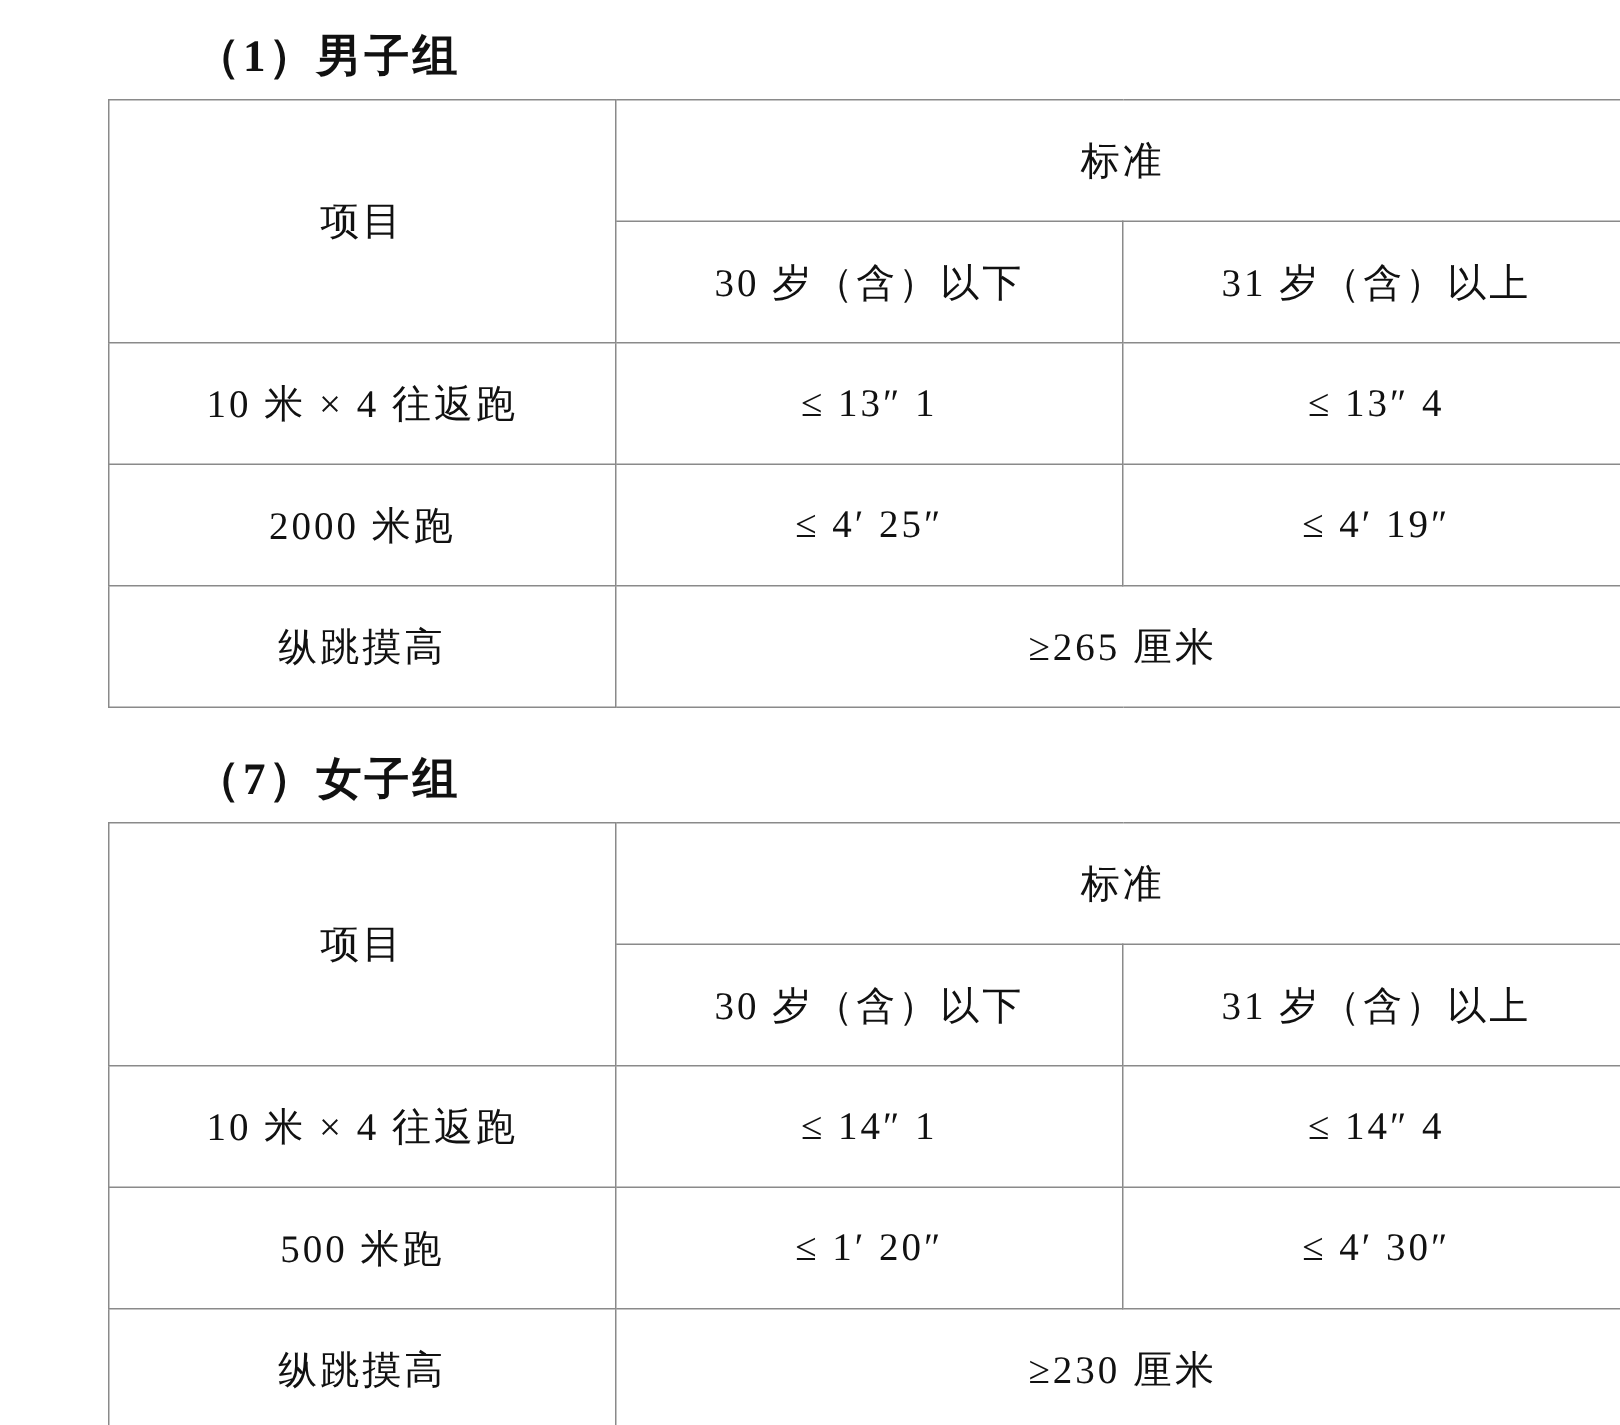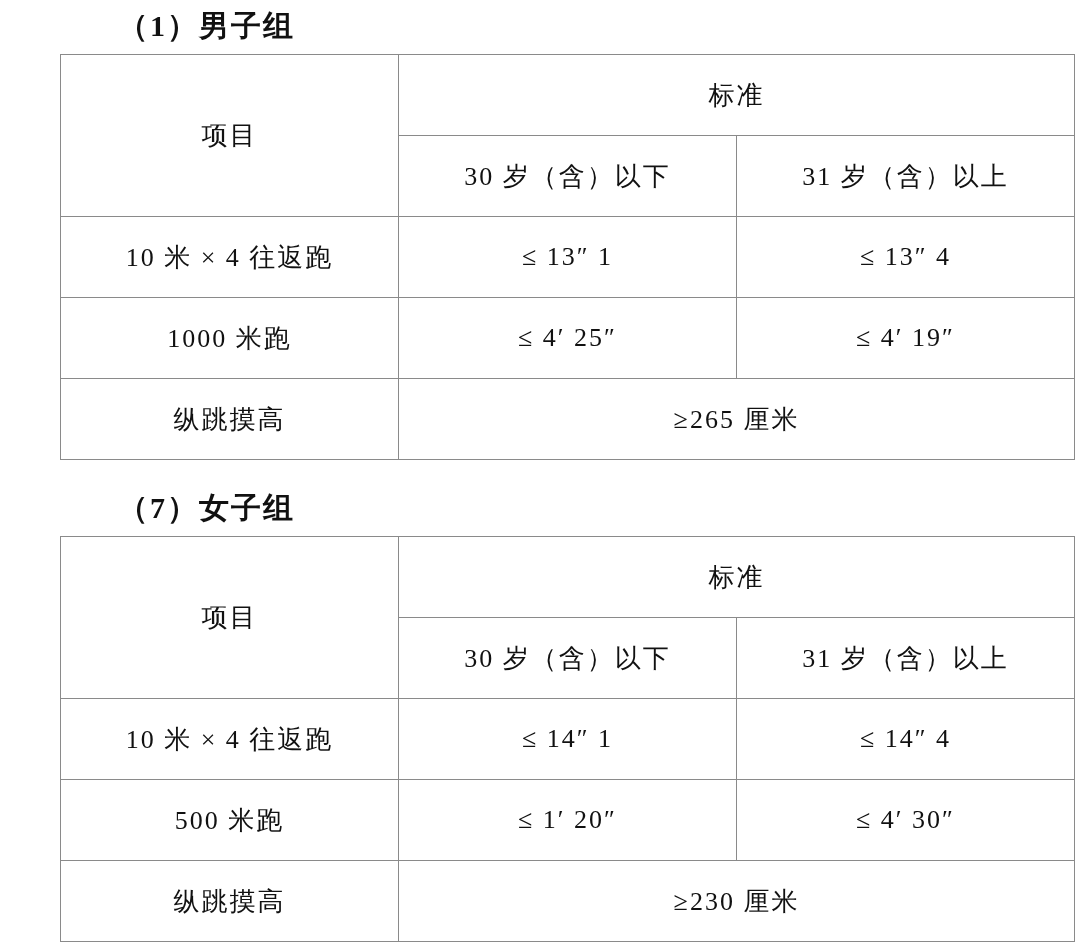--- a/index.html
+++ b/index.html
@@ -12,21 +12,21 @@
     height: 950px;
     font-family: "Liberation Serif", "DejaVu Serif", serif;
     color: #111111;
     overflow: hidden;
   }
   .page {
     width: 1080px;
     height: 950px;
     position: relative;
     box-sizing: border-box;
-    padding: 0;
+    padding: 12px;
   }
   .section {
     padding-left: 30px;
     padding-right: 36px;
   }
   .section-title {
     font-size: 30px;
     font-weight: bold;
     letter-spacing: 2px;
     margin: 0;
@@ -83,21 +83,21 @@
         <tr>
           <td>30 岁（含）以下</td>
           <td>31 岁（含）以上</td>
         </tr>
         <tr>
           <td>10 米 × 4 往返跑</td>
           <td>≤ 13″ 1</td>
           <td>≤ 13″ 4</td>
         </tr>
         <tr>
-          <td>1000 米跑</td>
+          <td>2000 米跑</td>
           <td>≤ 4′  25″</td>
           <td>≤ 4′  19″</td>
         </tr>
         <tr>
           <td>纵跳摸高</td>
           <td colspan="2">≥265 厘米</td>
         </tr>
       </tbody>
     </table>
   </div>

